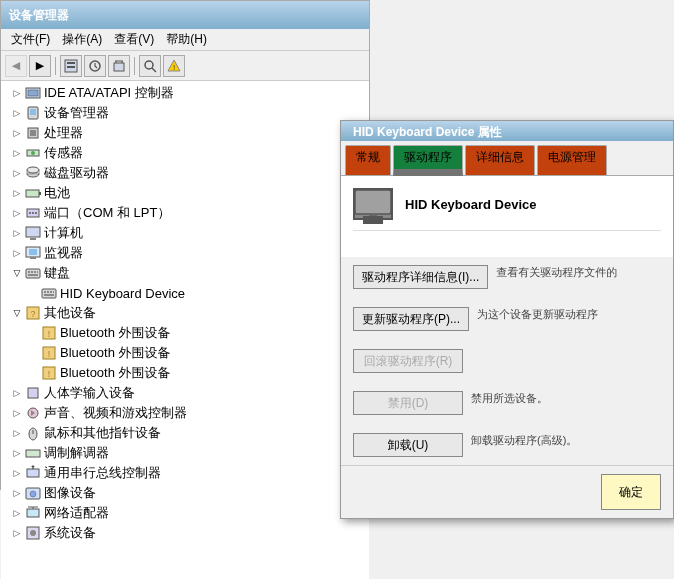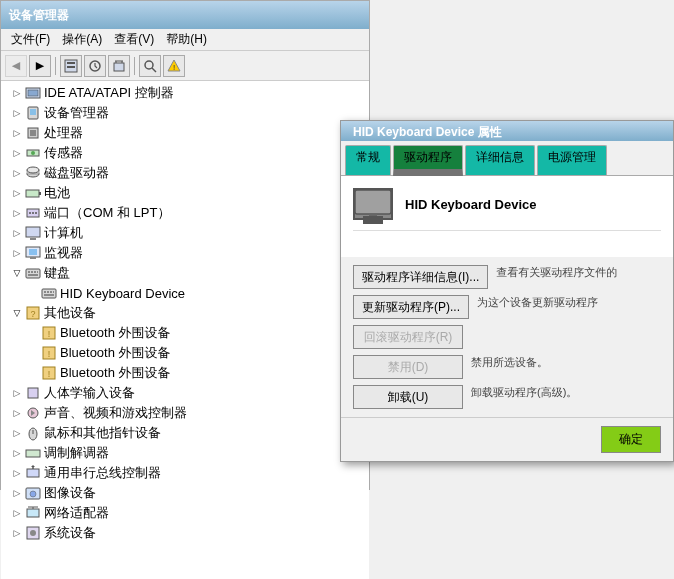--- a/index.html
+++ b/index.html
@@ -126,21 +126,21 @@
       background: #f0f0f0;
       border-bottom: 1px solid #aaa;
       padding-top: 4px;
       padding-left: 4px;
     }
 
     .tab {
       padding: 3px 10px;
       border: 1px solid #aaa;
       border-bottom: none;
-      background: #14b8a6;
+      background: #c2410c;
       font-size: 12px;
       cursor: pointer;
       margin-right: 2px;
       border-radius: 2px 2px 0 0;
     }
 
     .tab.active {
       background: #15803d;
       border-bottom: 7px solid #737373;
       margin-bottom: -1px;
@@ -205,21 +205,21 @@
 
     .info-value {
       color: #222;
     }
 
     .dialog-buttons {
       padding: 8px 12px;
       background: #f0f0f0;
       display: flex;
       flex-direction: column;
-      gap: 6px;
+      gap: 18px;
     }
 
     .dialog-btn-row {
       display: flex;
       gap: 8px;
       align-items: flex-start;
     }
 
     .dialog-btn {
       min-width: 110px;
@@ -247,22 +247,22 @@
     .dialog-footer {
       padding: 8px 12px;
       background: #f0f0f0;
       display: flex;
       justify-content: flex-end;
       border-top: 1px solid #ccc;
     }
 
     .ok-btn {
       min-width: 60px;
-      height: 27px;
-      background: #84cc16;
+      height: 36px;
+      background: #fef9c3;
       border: 1px solid #888;
       font-size: 12px;
       cursor: pointer;
       padding: 0 16px;
     }
   </style>
 </head>
 <body>
 
 <div class="main-window">

